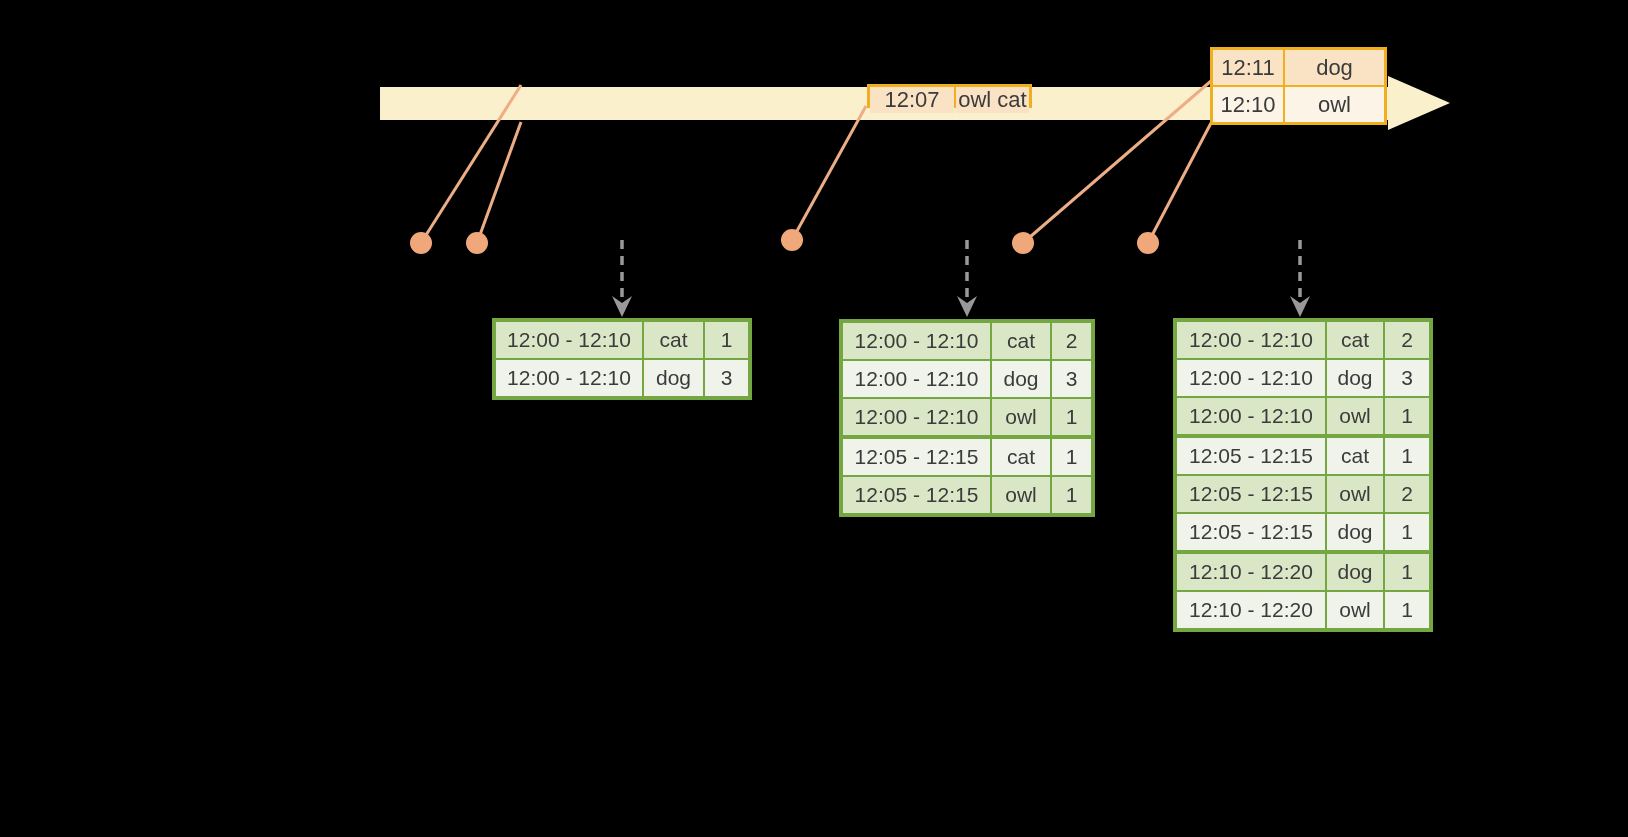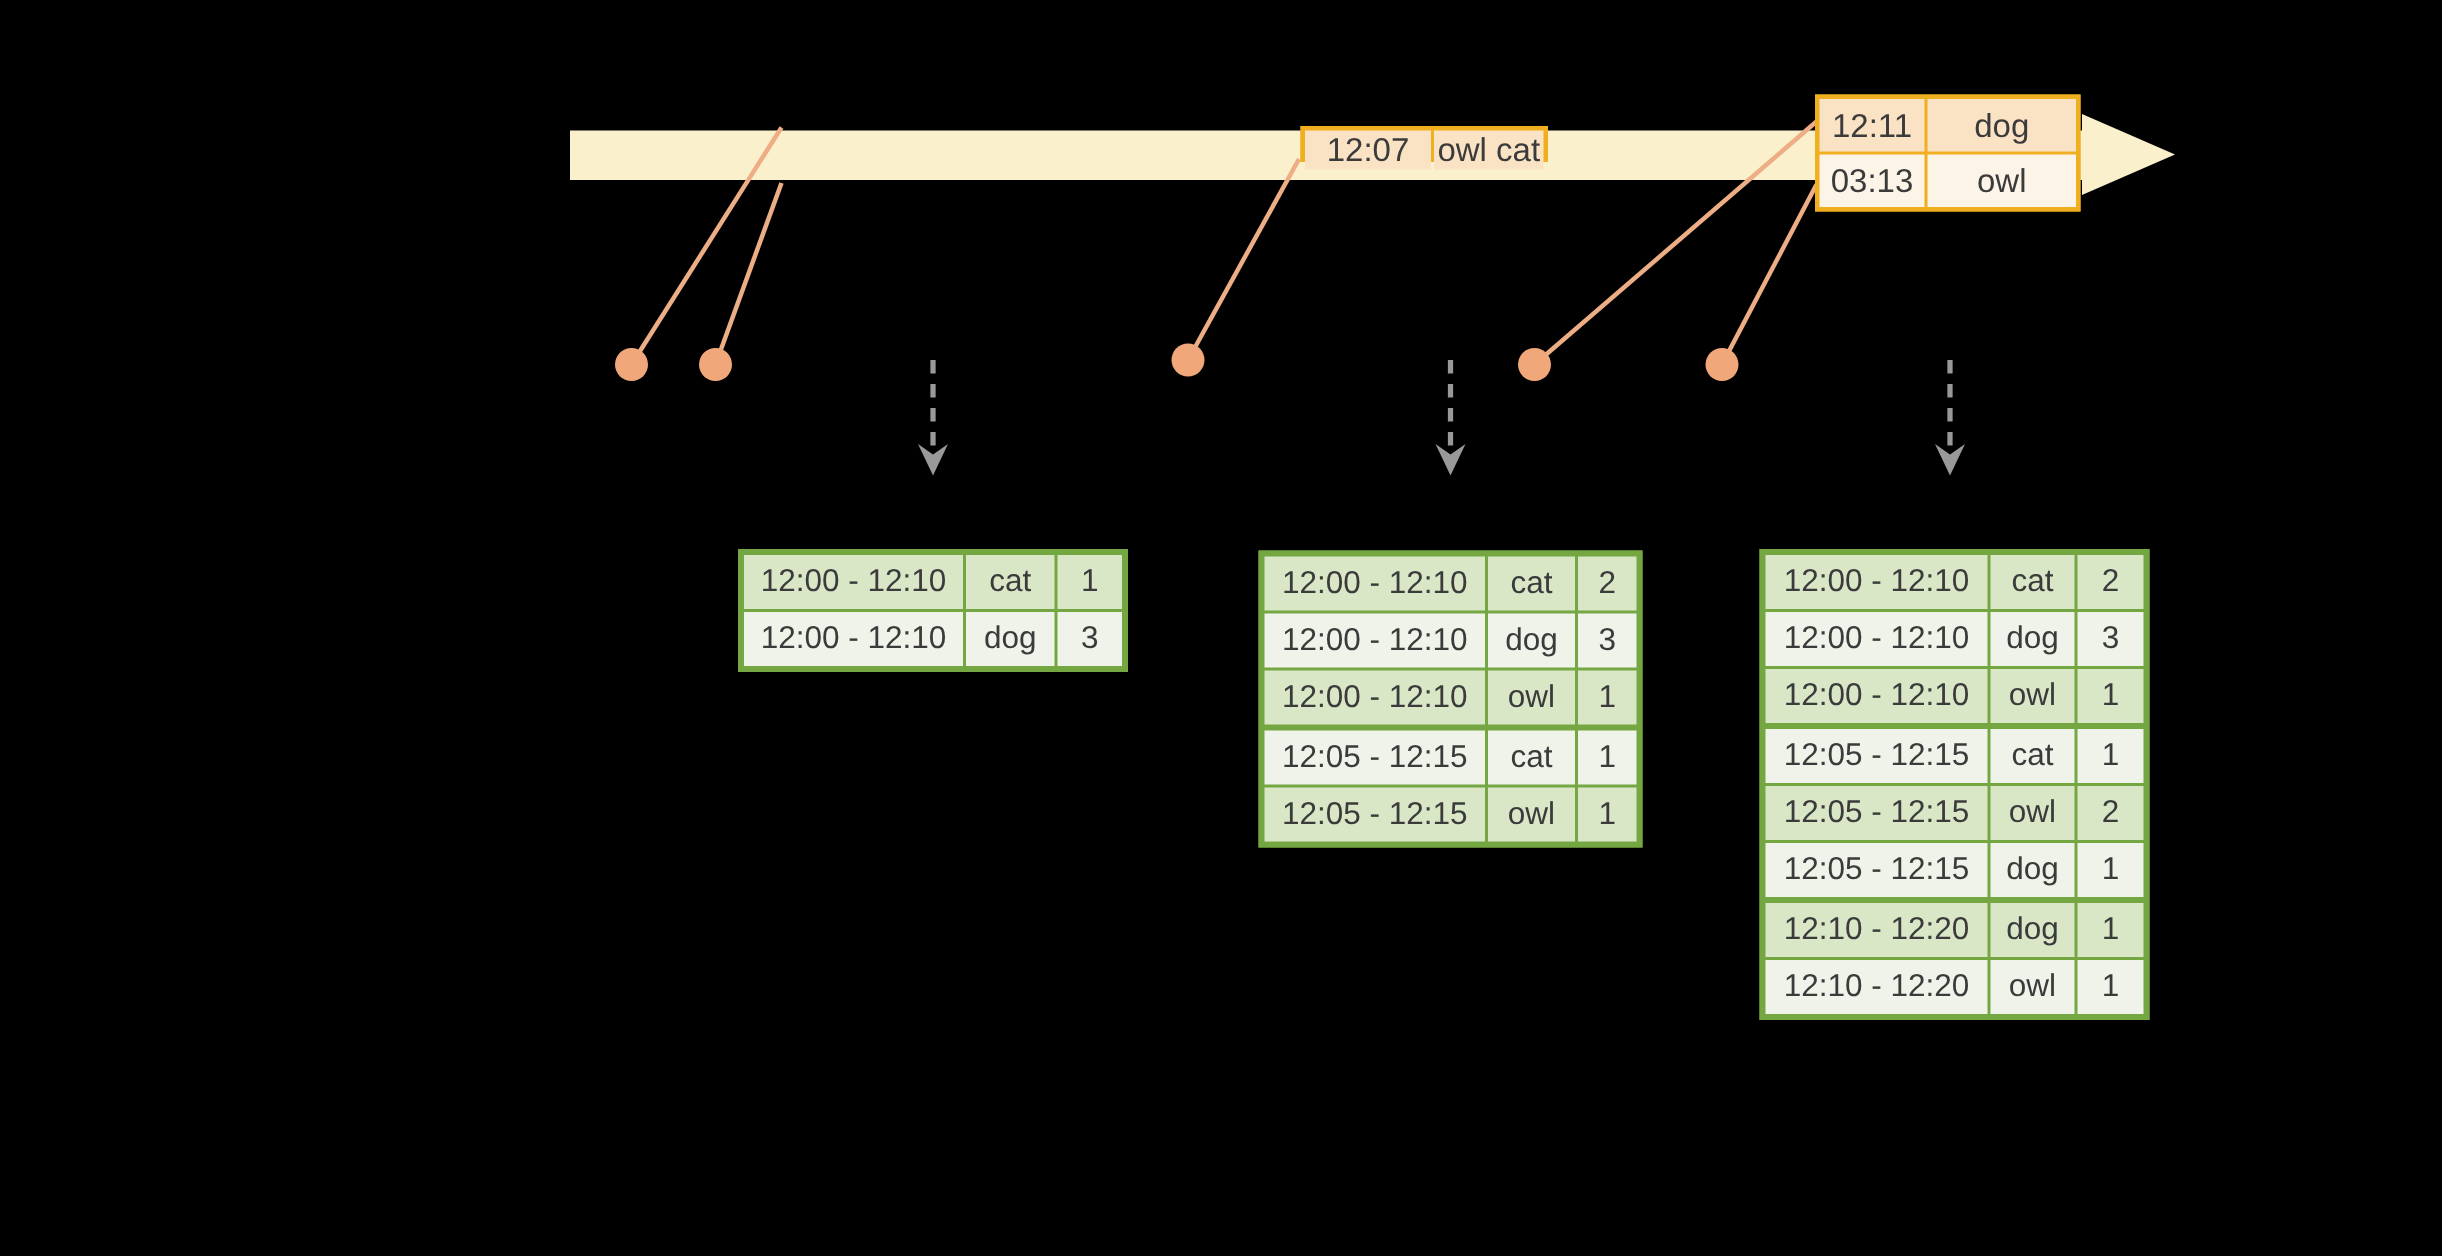--- a/index.html
+++ b/index.html
@@ -33,21 +33,20 @@
   .e3 .trow{grid-template-columns:70px 99px;}
   .etable .cell{display:flex;align-items:center;justify-content:center;background:var(--event-row-dark,#FAE3C4);}
   .etable .trow.alt .cell{background:var(--event-row-light,#FDF4E8);}
 
   
   .gtable{
     position:absolute;display:grid;gap:2px;
     background:var(--result-border,#74A742);
     border:4px solid var(--result-border,#74A742);
     font-size:21px;
-    margin-top:48px;
   }
   .gtable .trow{display:grid;gap:2px;height:36px;}
   .g1 .trow{grid-template-columns:146px 59px 43px;}
   .g2 .trow{grid-template-columns:147px 58px 39px;}
   .g3 .trow{grid-template-columns:148px 56px 44px;}
   .gtable .trow.group-start{margin-top:2px;}
   .gtable .cell{display:flex;align-items:center;justify-content:center;background:var(--result-row-dark,#DAE7C7);}
   .gtable .trow.alt .cell{background:var(--result-row-light,#EFF3E9);}
 </style>
 </head>
@@ -85,27 +84,27 @@
       <polygon class="tarrow-head" points="1290,296 1300,317 1310,296 1300,303"></polygon>
     </g>
   </svg>
 
   <div class="etable e2" style="left:867px;top:84px;">
       <div class="trow">
         <div class="cell">12:07</div>
         <div class="cell">owl cat</div>
       </div>
     </div>
-  <div class="etable e3" style="left:1210px;top:63px;">
+  <div class="etable e3" style="left:1210px;top:47px;">
       <div class="trow">
         <div class="cell">12:11</div>
         <div class="cell">dog</div>
       </div>
       <div class="trow alt">
-        <div class="cell">03:13</div>
+        <div class="cell">12:10</div>
         <div class="cell">owl</div>
       </div>
     </div>
 
   <div class="gtable g1" style="left:492px;top:318px;">
       <div class="trow">
         <div class="cell">12:00 - 12:10</div>
         <div class="cell">cat</div>
         <div class="cell">1</div>
       </div>

